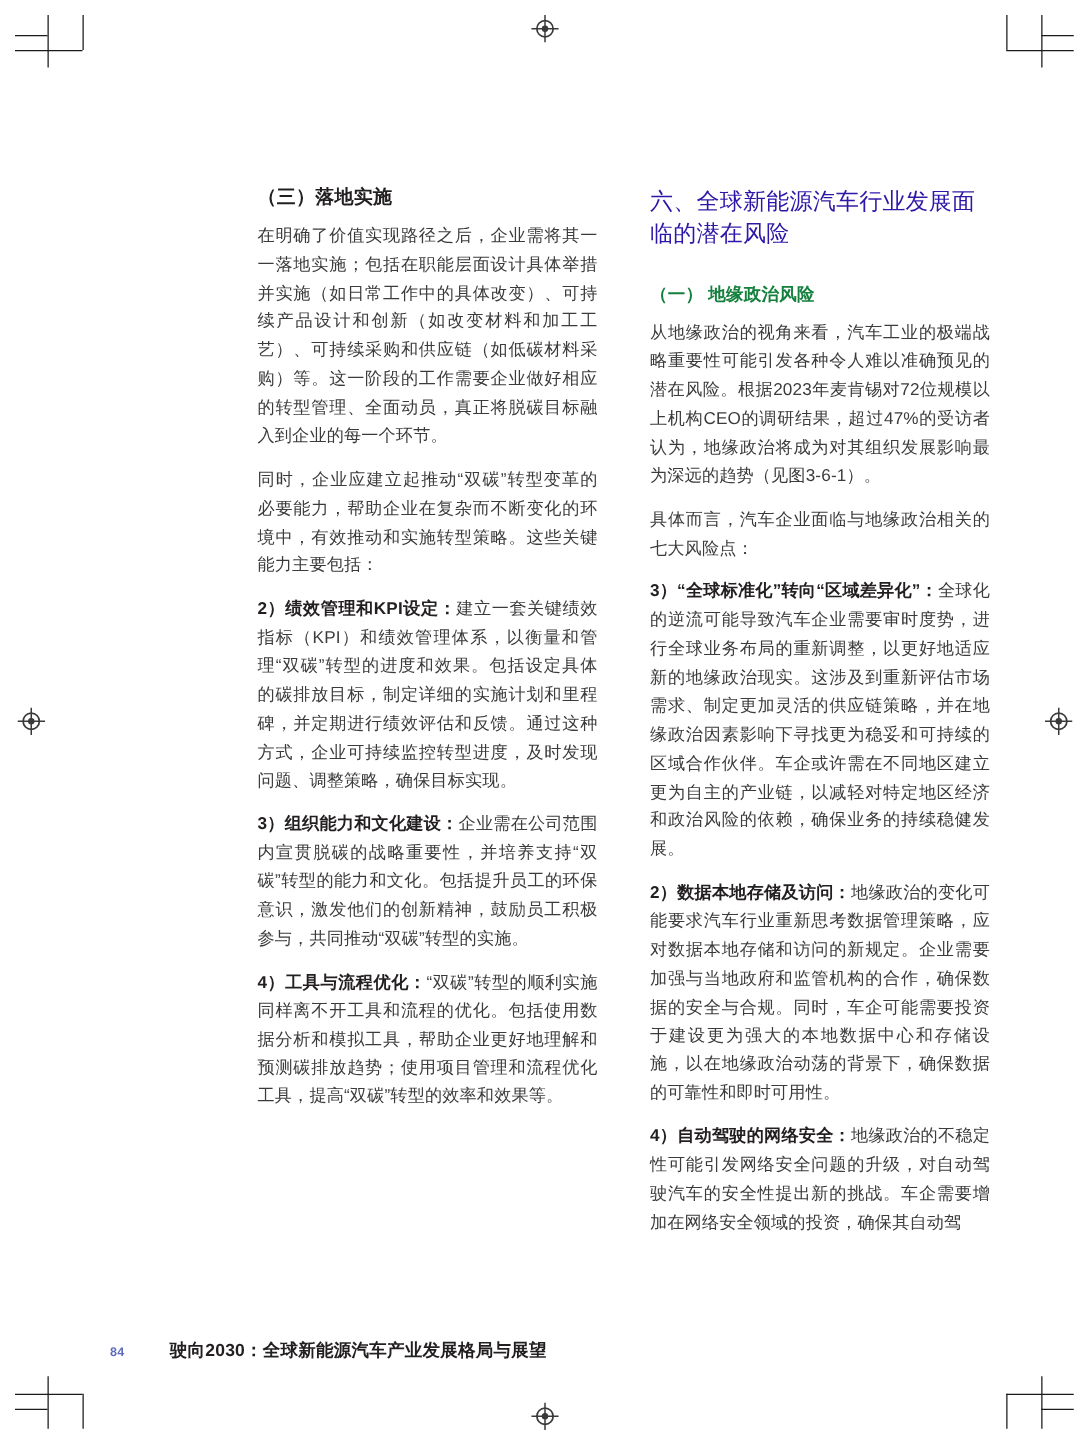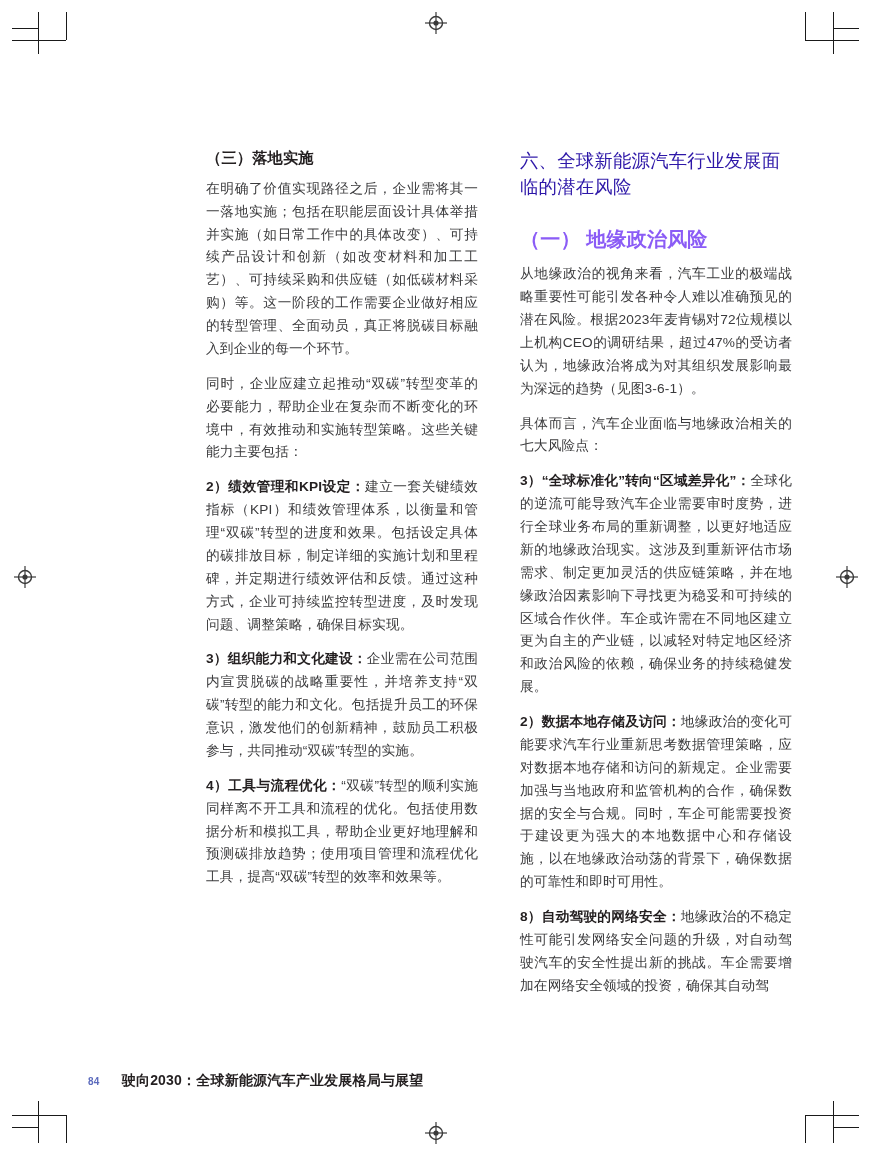--- a/index.html
+++ b/index.html
@@ -59,23 +59,23 @@
   }
   .h-main {
     font-size: 18.4px;
     font-weight: normal;
     color: #2d17a8;
     line-height: 1.42;
     letter-spacing: 0.2px;
     margin: 0 0 26px 0;
   }
   .h-section {
-    font-size: 20px;
-    font-weight: bold;
-    color: #8b5cf6;
+    font-size: 14px;
+    font-weight: bold;
+    color: #15803d;
     line-height: 1.3;
     letter-spacing: 0.2px;
     margin: 4px 0 11px 0;
   }
 
   
   p.para {
     font-size: 13.7px;
     line-height: 1.67;
     color: #3b3b3d;
@@ -91,21 +91,21 @@
   }
 
   
   .footer {
     position: absolute;
     left: 88px;
     top: 1072px;
     display: flex;
     flex-direction: row;
     align-items: baseline;
-    gap: 22px;
+    gap: 36px;
   }
   .footer-page {
     font-size: 10px;
     font-weight: bold;
     color: #5c6bbd;
     letter-spacing: 0.3px;
   }
   .footer-title {
     font-size: 14px;
     font-weight: bold;
@@ -195,21 +195,21 @@
 
       <p class="para"><span>从地缘政治的视角来看，汽车工业的极端战略重要性可能引发各种令人难以准确预见的潜在风险。根据2023年麦肯锡对72位规模以上机构CEO的调研结果，超过47%的受访者认为，地缘政治将成为对其组织发展影响最为深远的趋势（见图3-6-1）。</span></p>
 
       <p class="para"><span>具体而言，汽车企业面临与地缘政治相关的七大风险点：</span></p>
 
       <p class="para"><span class="lead">3）“全球标准化”转向“区域差异化”：</span><span>全球化的逆流可能导致汽车企业需要审时度势，进行全球业务布局的重新调整，以更好地适应新的地缘政治现实。这涉及到重新评估市场需求、制定更加灵活的供应链策略，并在地缘政治因素影响下寻找更为稳妥和可持续的区域合作伙伴。车企或许需在不同地区建立更为自主的产业链，以减轻对特定地区经济和政治风险的依赖，确保业务的持续稳健发展。</span></p>
 
       <p class="para"><span class="lead">2）数据本地存储及访问：</span><span>地缘政治的变化可能要求汽车行业重新思考数据管理策略，应对数据本地存储和访问的新规定。企业需要加强与当地政府和监管机构的合作，确保数据的安全与合规。同时，车企可能需要投资于建设更为强大的本地数据中心和存储设施，以在地缘政治动荡的背景下，确保数据的可靠性和即时可用性。</span></p>
 
 
-      <p class="para"><span class="lead">8）自动驾驶的网络安全：</span><span>地缘政治的不稳定性可能引发网络安全问题的升级，对自动驾驶汽车的安全性提出新的挑战。车企需要增加在网络安全领域的投资，确保其自动驾</span></p>
+      <p class="para"><span class="lead">4）自动驾驶的网络安全：</span><span>地缘政治的不稳定性可能引发网络安全问题的升级，对自动驾驶汽车的安全性提出新的挑战。车企需要增加在网络安全领域的投资，确保其自动驾</span></p>
     </div>
 
   </div>
 
   <div class="footer">
     <span class="footer-page">84</span>
     <span class="footer-title">驶向2030：全球新能源汽车产业发展格局与展望</span>
   </div>
 
 </div>

